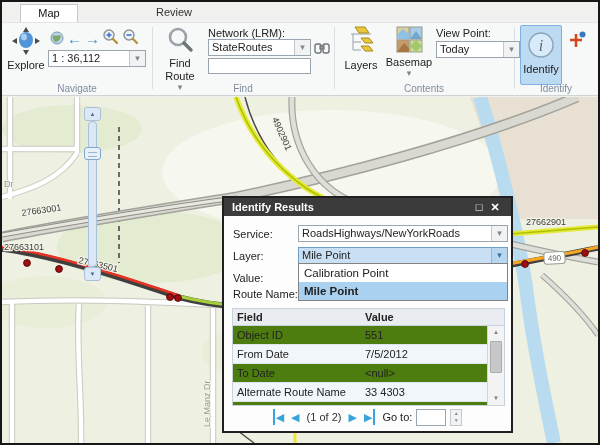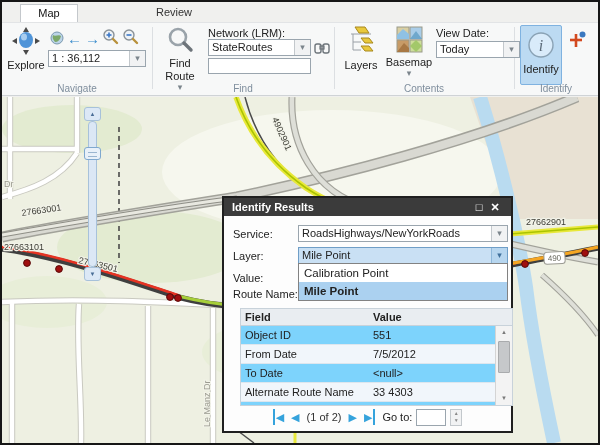--- a/index.html
+++ b/index.html
@@ -64,22 +64,22 @@
   .flabel { position:absolute; left:9px; color:#222; }
   .dcombo { position:absolute; left:74px; width:210px; }
   .sel-combo .ctext { background:#c9e0f4; }
   .sel-combo { border-color:#6f9ec7; }
   .sel-combo .cbtn { background:#b7d6ef; border-left-color:#8fb8da; color:#40709c; }
   .dd-list { position:absolute; left:74px; top:47px; width:210px; background:#fff;
              border:1px solid #828282; z-index:5; }
   .dd-item { height:18px; line-height:18px; padding:0 5px; font-size:11.5px; }
   .dd-item.sel { background:#abd1f0; font-weight:bold; }
 
-  .tbl { position:absolute; left:16px; top:92px; width:273px; height:98px;
-         border:1px solid #c8d2da; background:#7dd3fc; }
+  .tbl { position:absolute; left:8px; top:92px; width:273px; height:98px;
+         border:1px solid #c8d2da; background:#4d7c0f; }
   .tbl-head { display:flex; height:17px; background:#e9edf1; border-bottom:1px solid #c8d2da;
               font-weight:bold; }
   .tbl-head .c1 { width:128px; padding:2px 4px; }
   .tbl-head .c2 { flex:1; padding:2px 4px; }
   .tbl-rows { position:absolute; left:0; top:17px; right:17px; bottom:0; overflow:hidden; }
   .trow { display:flex; height:19px; border-bottom:1px solid #dde6ee; }
   .trow.alt { background:#f1f6fb; }
   .trow .c1 { width:128px; padding:3px 4px; white-space:nowrap; }
   .trow .c2 { flex:1; padding:3px 4px; white-space:nowrap; }
   .vscroll { position:absolute; right:0; top:17px; bottom:0; width:17px; background:#f3f3f3;
@@ -220,21 +220,21 @@
           <path d="M14,13 L20,5 L26,13 Z" fill="#6fa8cc"></path>
           <rect x="1" y="14" width="12" height="12" fill="#c79b67" stroke="#9a9a8a"></rect>
           <path d="M1,26 L8,17 L13,22 L13,26 Z" fill="#a87844"></path>
           <rect x="14" y="14" width="12" height="12" fill="#cddd9a" stroke="#9a9a8a"></rect>
           <path d="M14,20 L20,14 L26,20 L20,26 Z" fill="#a3c86a"></path>
         </svg>
       </span>
       <span class="lab">Basemap</span>
       <span class="ddglyph">▾</span>
     </div>
-    <div class="flabel" style="position:absolute; left:434px; top:4px;">View Date:</div>
+    <div class="flabel" style="position:absolute; left:434px; top:4px;">View Point:</div>
     <div class="combo" style="left:434px; top:18px; width:84px;">
       <span class="ctext">Today</span>
       <span class="cbtn">▾</span>
     </div>
     <div class="grp-label" style="left:332px; width:180px;">Contents</div>
 
     <div class="rbtn identify-btn">
       <span>
         <svg width="30" height="30" viewBox="0 0 30 30">
           <circle cx="15" cy="15" r="12" fill="#d9ebfa" stroke="#8aa2b5" stroke-width="1.4"></circle>

